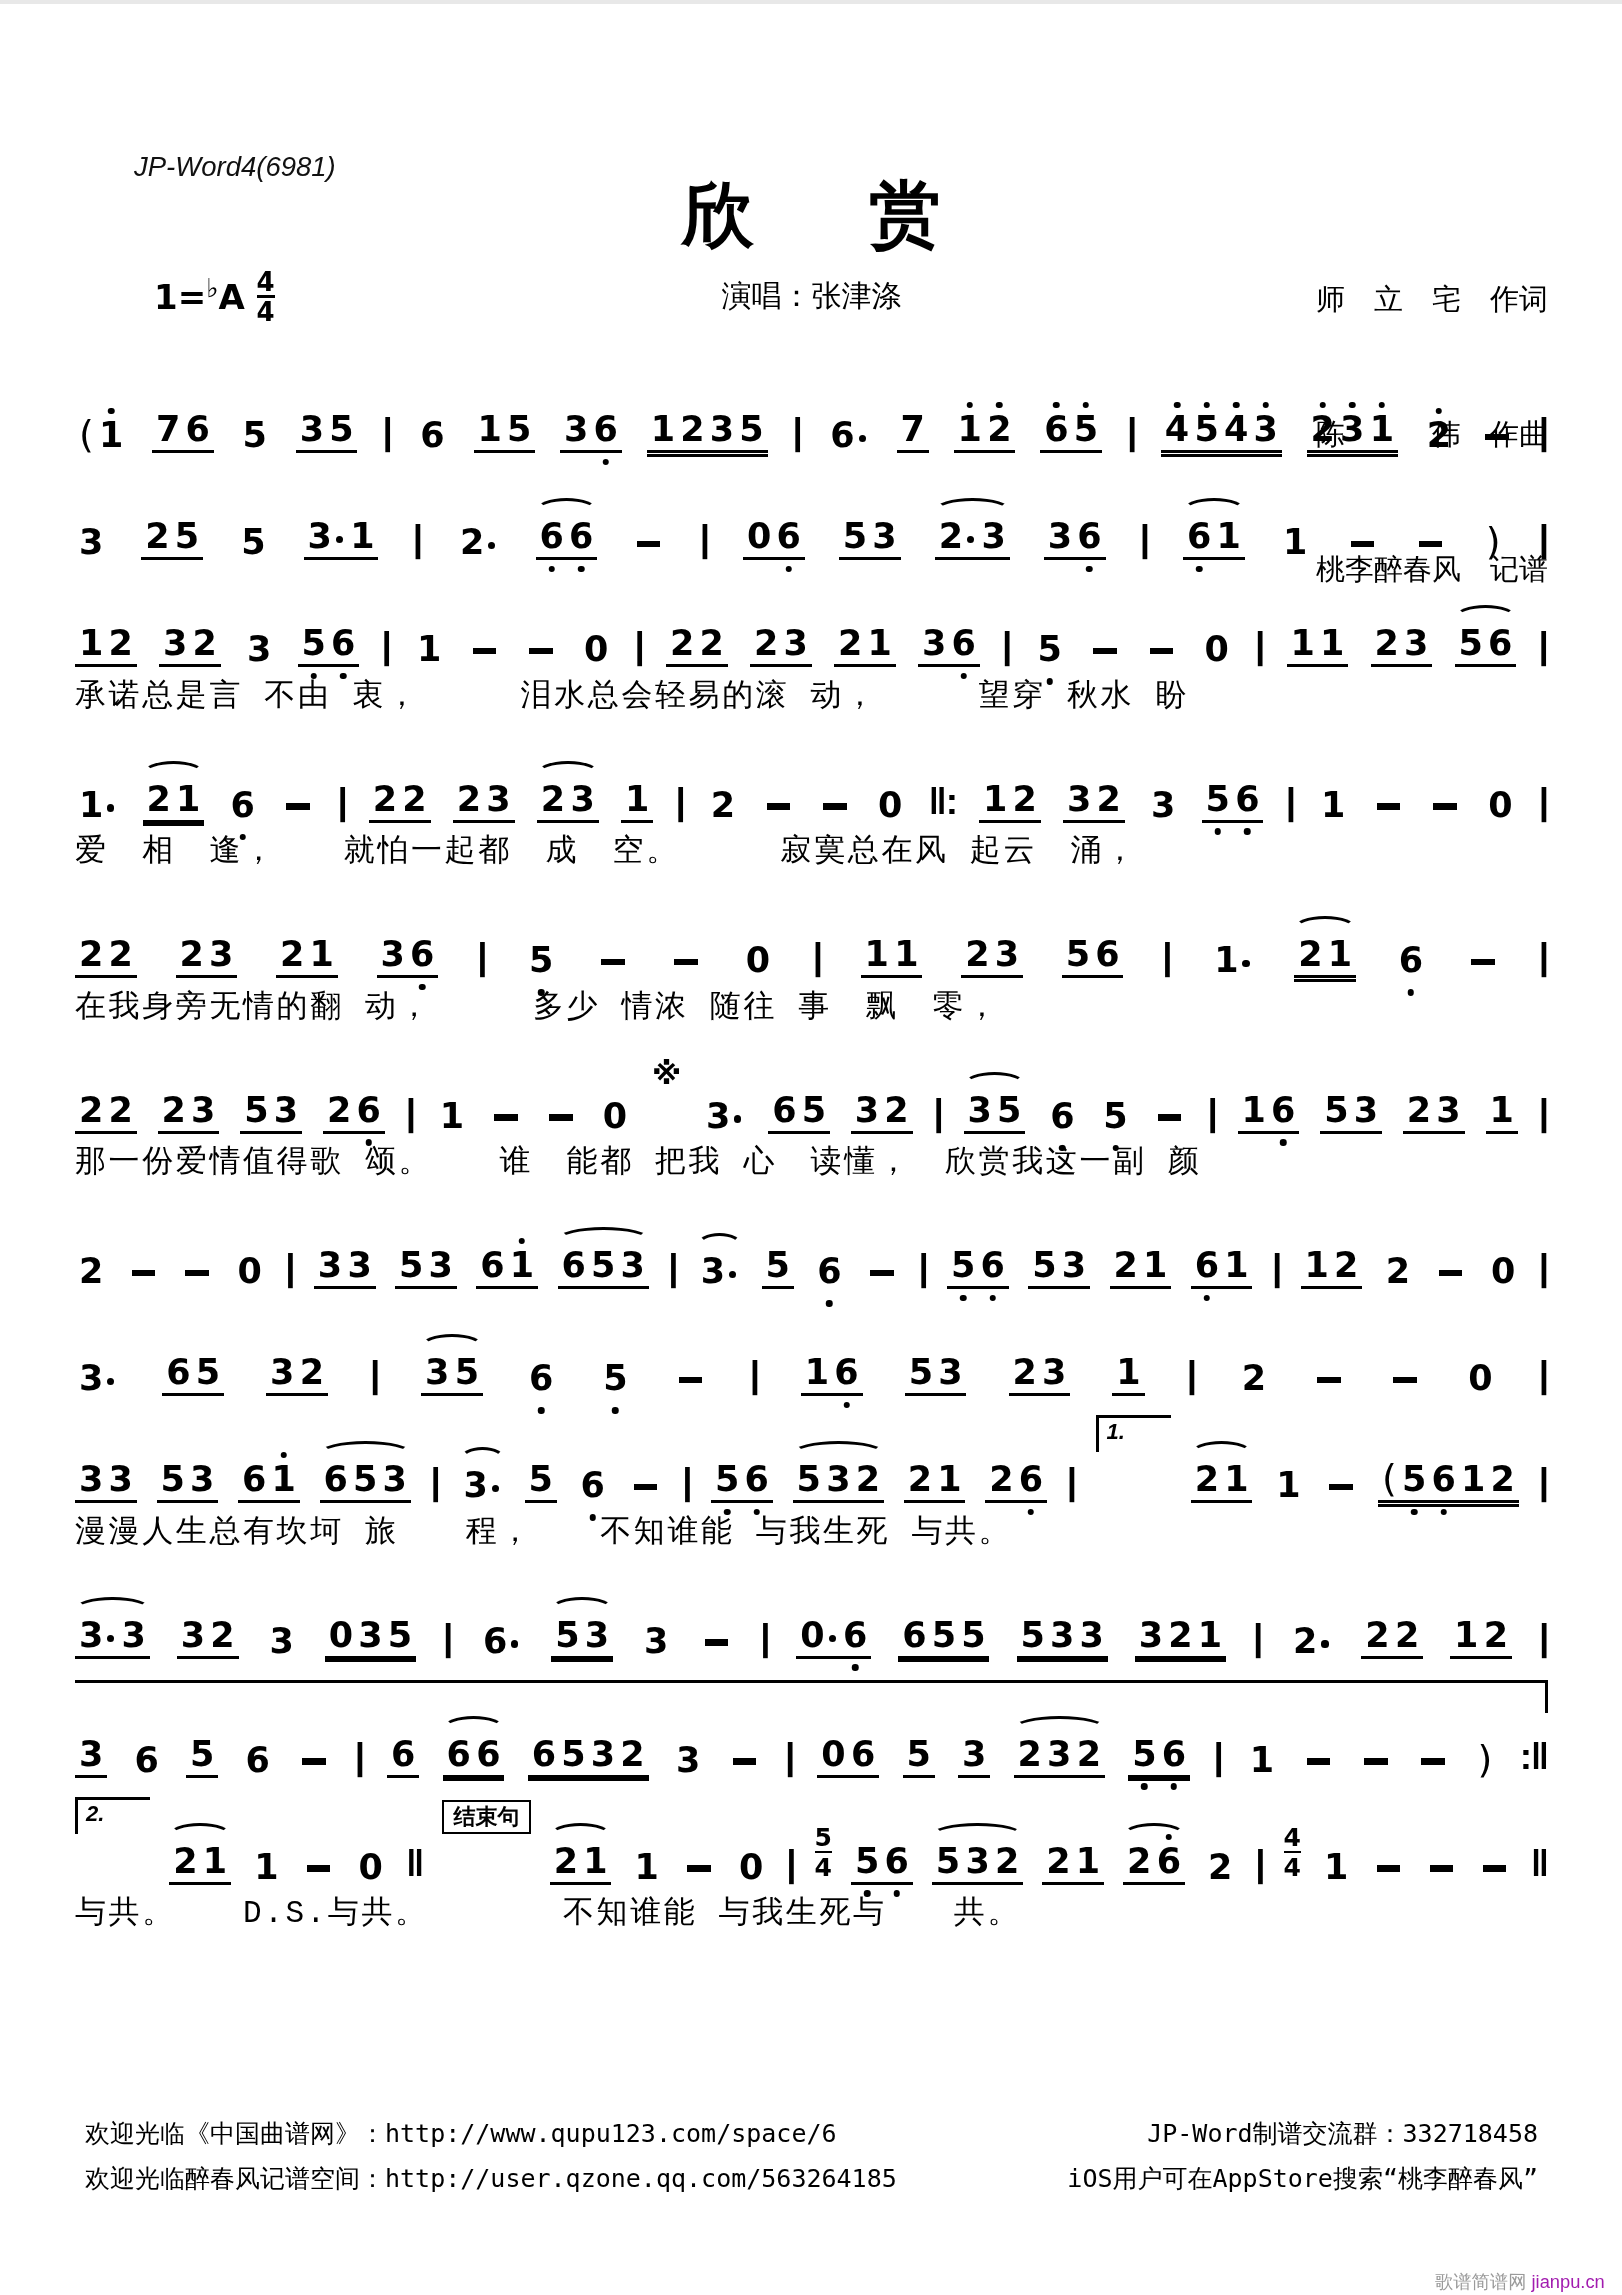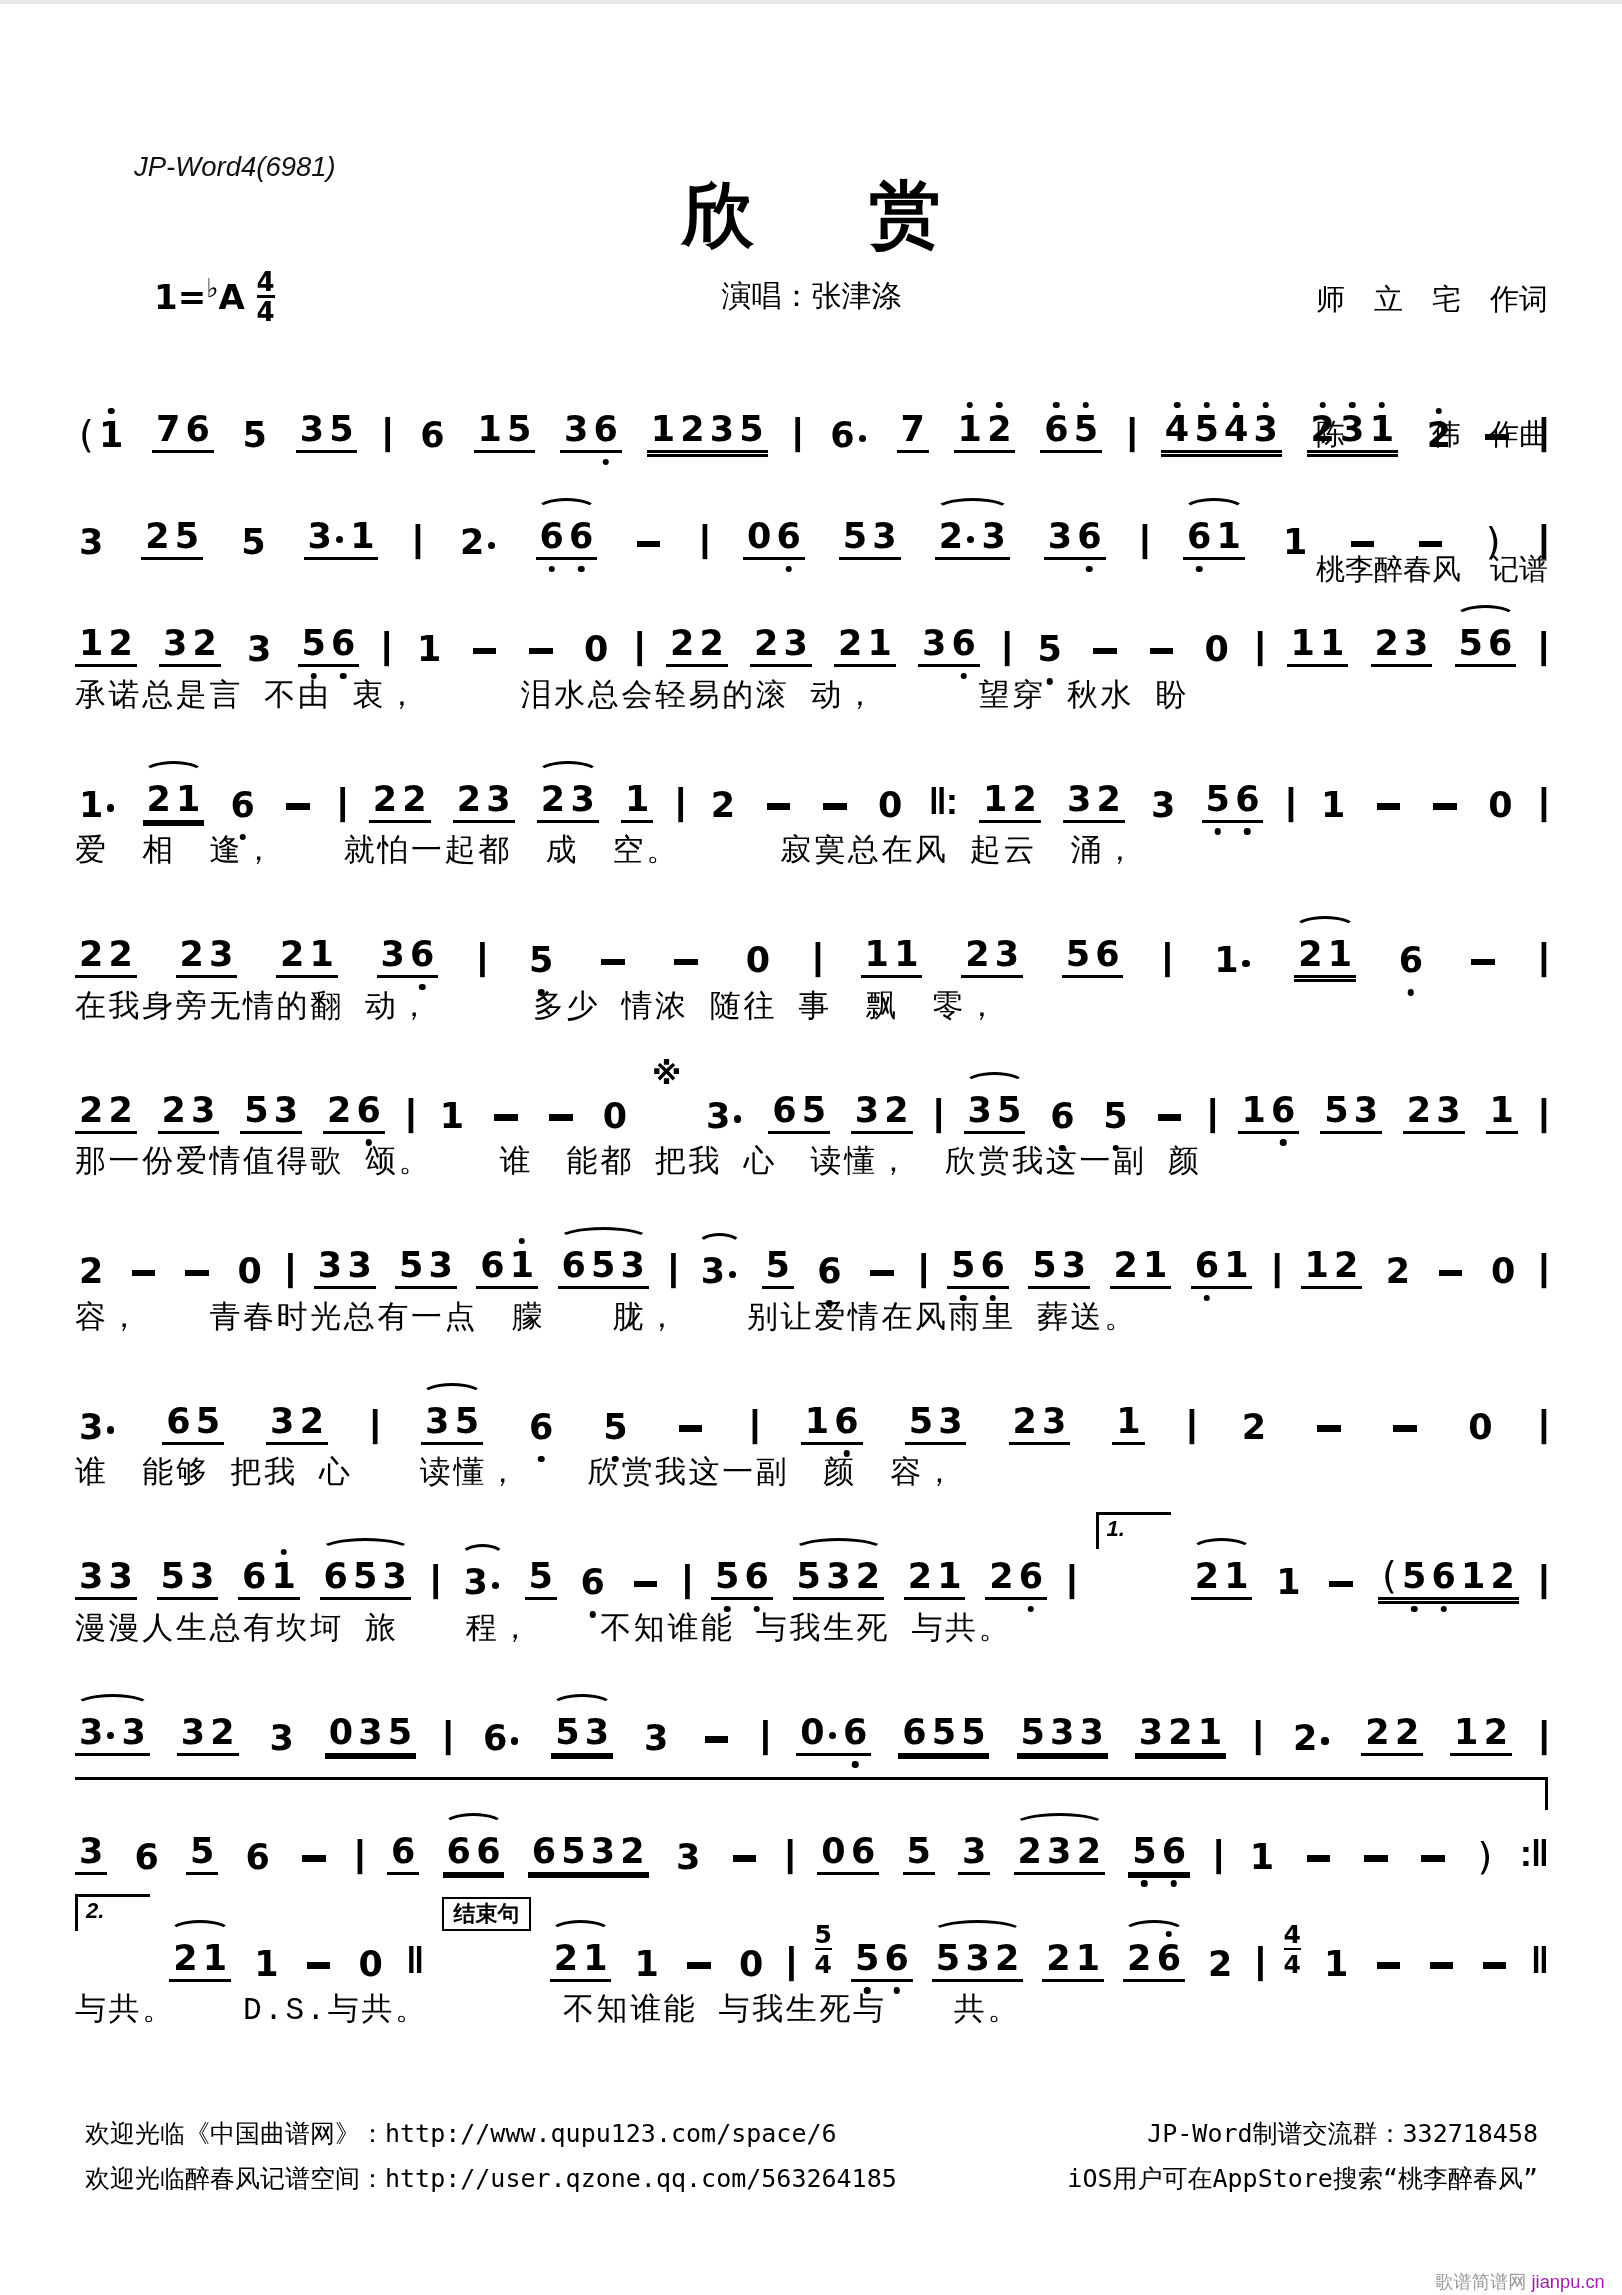--- a/index.html
+++ b/index.html
@@ -590,82 +590,80 @@
             <span class="nt">2</span>
           </span>
           <span class="grp">
             <span class="dash"></span>
           </span>
           <span class="grp">
             <span class="nt">0</span>
           </span>
           <span class="bar">|</span>
         </div>
-        <div class="lyrics">容，　　青春时光总有一点　朦　　胧，　　别让爱情在风雨里 葬送。</div>
-      </div>
-      <div class="system">
-        <div class="nrow">
-          <span class="grp">
-            <span class="nt">3</span>
-            <span class="dotc"></span>
-          </span>
-          <span class="grp u1">
-            <span class="nt">6</span>
-            <span class="nt">5</span>
-          </span>
-          <span class="grp u1">
-            <span class="nt">3</span>
-            <span class="nt">2</span>
-          </span>
-          <span class="bar">|</span>
-          <span class="grp slur u1">
-            <span class="nt">3</span>
-            <span class="nt">5</span>
-          </span>
-          <span class="grp">
-            <span class="nt">6<i class="ol"></i></span>
-          </span>
-          <span class="grp">
-            <span class="nt">5<i class="ol"></i></span>
-          </span>
-          <span class="grp">
-            <span class="dash"></span>
-          </span>
-          <span class="bar">|</span>
-          <span class="grp u1">
-            <span class="nt">1</span>
-            <span class="nt">6<i class="ol"></i></span>
-          </span>
-          <span class="grp u1">
-            <span class="nt">5</span>
-            <span class="nt">3</span>
-          </span>
-          <span class="grp u1">
-            <span class="nt">2</span>
-            <span class="nt">3</span>
-          </span>
-          <span class="grp u1">
-            <span class="nt">1</span>
-          </span>
-          <span class="bar">|</span>
-          <span class="grp">
-            <span class="nt">2</span>
-          </span>
-          <span class="grp">
-            <span class="dash"></span>
-          </span>
-          <span class="grp">
-            <span class="dash"></span>
-          </span>
-          <span class="grp">
-            <span class="nt">0</span>
-          </span>
-          <span class="bar">|</span>
-        </div>
-        <div class="lyrics">谁　能够 把我 心　　读懂，　　欣赏我这一副　颜　容，</div>
+      </div>
+      <div class="system">
+        <div class="nrow">
+          <span class="grp">
+            <span class="nt">3</span>
+            <span class="dotc"></span>
+          </span>
+          <span class="grp u1">
+            <span class="nt">6</span>
+            <span class="nt">5</span>
+          </span>
+          <span class="grp u1">
+            <span class="nt">3</span>
+            <span class="nt">2</span>
+          </span>
+          <span class="bar">|</span>
+          <span class="grp slur u1">
+            <span class="nt">3</span>
+            <span class="nt">5</span>
+          </span>
+          <span class="grp">
+            <span class="nt">6<i class="ol"></i></span>
+          </span>
+          <span class="grp">
+            <span class="nt">5<i class="ol"></i></span>
+          </span>
+          <span class="grp">
+            <span class="dash"></span>
+          </span>
+          <span class="bar">|</span>
+          <span class="grp u1">
+            <span class="nt">1</span>
+            <span class="nt">6<i class="ol"></i></span>
+          </span>
+          <span class="grp u1">
+            <span class="nt">5</span>
+            <span class="nt">3</span>
+          </span>
+          <span class="grp u1">
+            <span class="nt">2</span>
+            <span class="nt">3</span>
+          </span>
+          <span class="grp u1">
+            <span class="nt">1</span>
+          </span>
+          <span class="bar">|</span>
+          <span class="grp">
+            <span class="nt">2</span>
+          </span>
+          <span class="grp">
+            <span class="dash"></span>
+          </span>
+          <span class="grp">
+            <span class="dash"></span>
+          </span>
+          <span class="grp">
+            <span class="nt">0</span>
+          </span>
+          <span class="bar">|</span>
+        </div>
       </div>
       <div class="system">
         <div class="nrow">
           <span class="grp u1">
             <span class="nt">3</span>
             <span class="nt">3</span>
           </span>
           <span class="grp u1">
             <span class="nt">5</span>
             <span class="nt">3</span>

